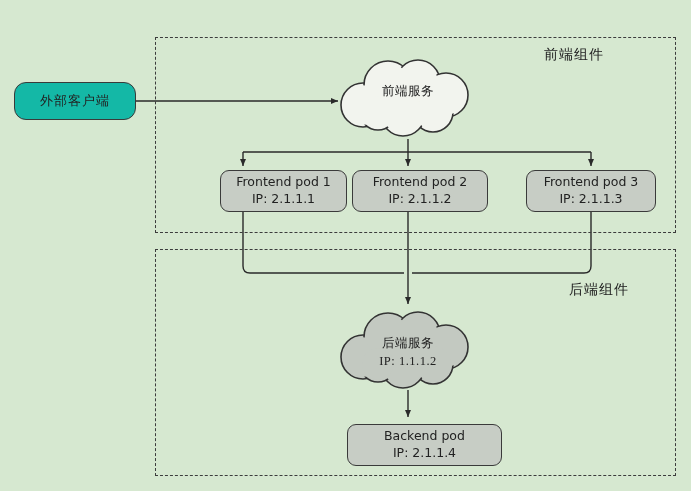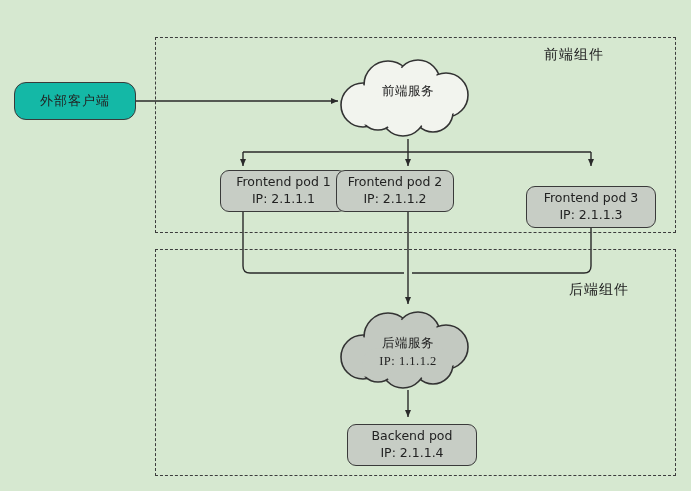--- a/index.html
+++ b/index.html
@@ -105,32 +105,32 @@
   </div>
 
   <div class="cloud-text" style="left:338px;top:82px;width:140px;">
     <div>前端服务</div>
   </div>
 
   <div class="node pod" style="left:180px;top:170px;width:127px;height:42px;margin-left:40px;">
     <div>Frontend pod 1</div>
     <div>IP: 2.1.1.1</div>
   </div>
-  <div class="node pod" style="left:336px;top:170px;width:118px;height:42px;">
+  <div class="node pod" style="left:352px;top:170px;width:136px;height:42px;">
     <div>Frontend pod 2</div>
     <div>IP: 2.1.1.2</div>
   </div>
-  <div class="node pod" style="left:526px;top:170px;width:130px;height:42px;margin-top:16px;">
+  <div class="node pod" style="left:526px;top:170px;width:130px;height:42px;">
     <div>Frontend pod 3</div>
     <div>IP: 2.1.1.3</div>
   </div>
 
   <div class="cloud-text" style="left:338px;top:334px;width:140px;font-family:Liberation Serif, serif;">
     <div>后端服务</div>
     <div>IP: 1.1.1.2</div>
   </div>
 
-  <div class="node pod" style="left:347px;top:424px;width:130px;height:42px;">
+  <div class="node pod" style="left:347px;top:424px;width:155px;height:42px;">
     <div>Backend pod</div>
     <div>IP: 2.1.1.4</div>
   </div>
 
 </div>
 
 </body></html>

